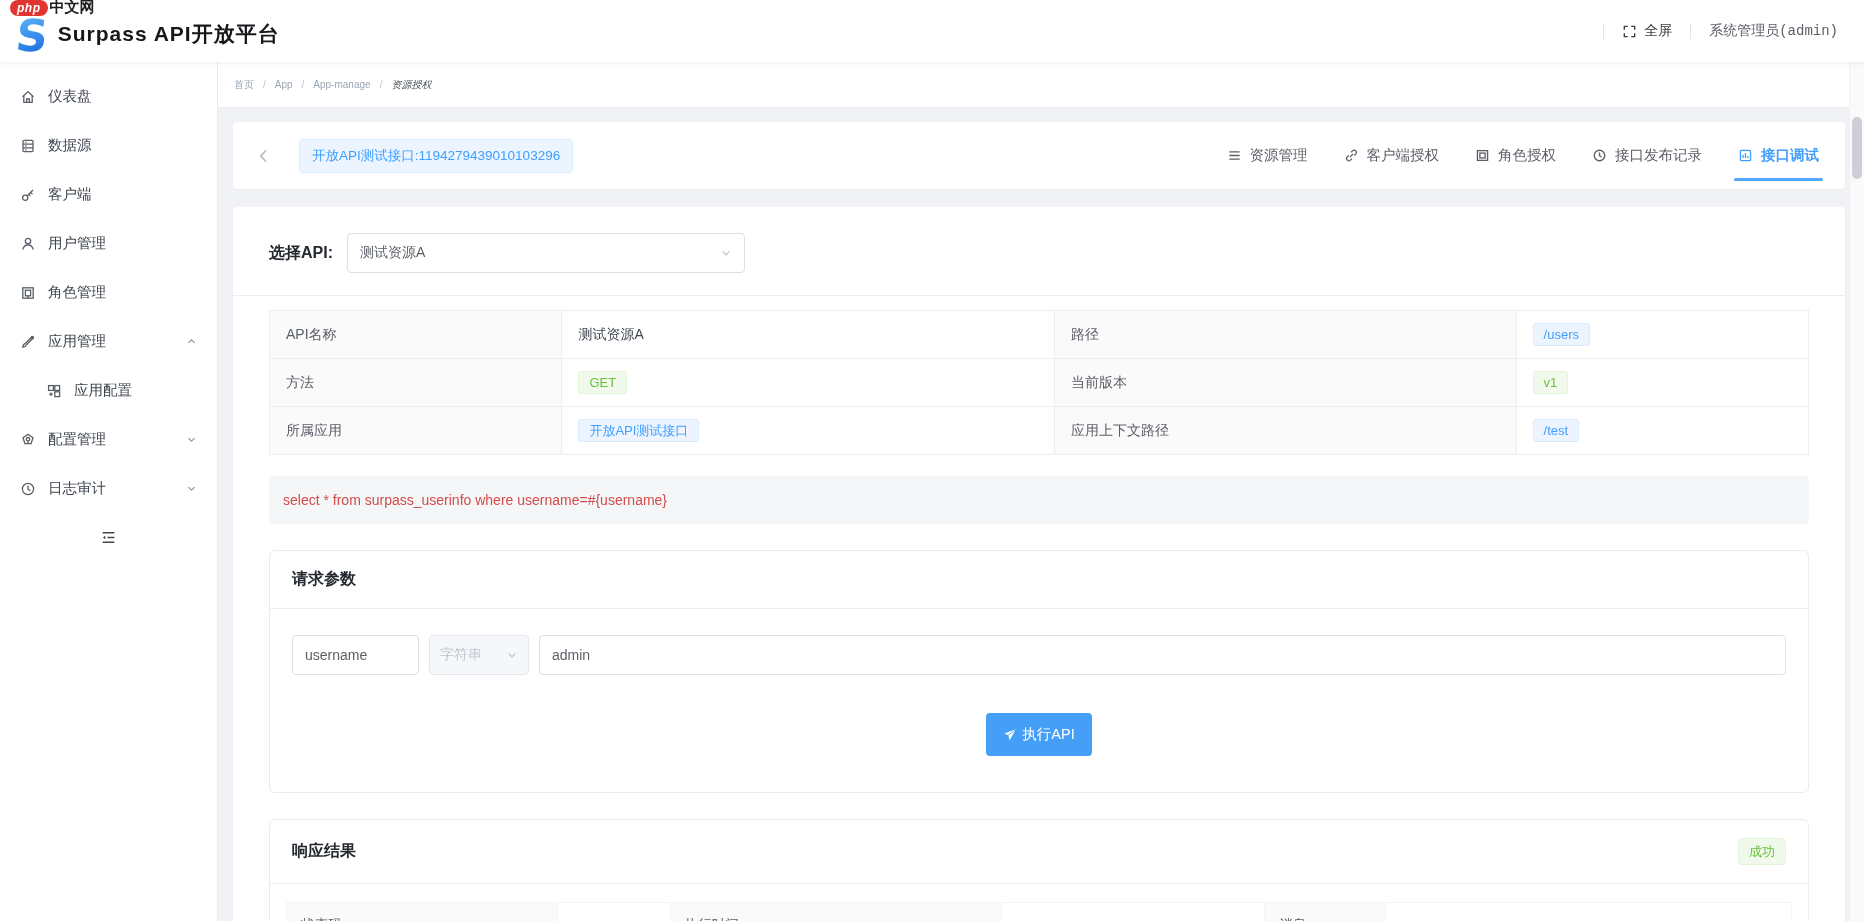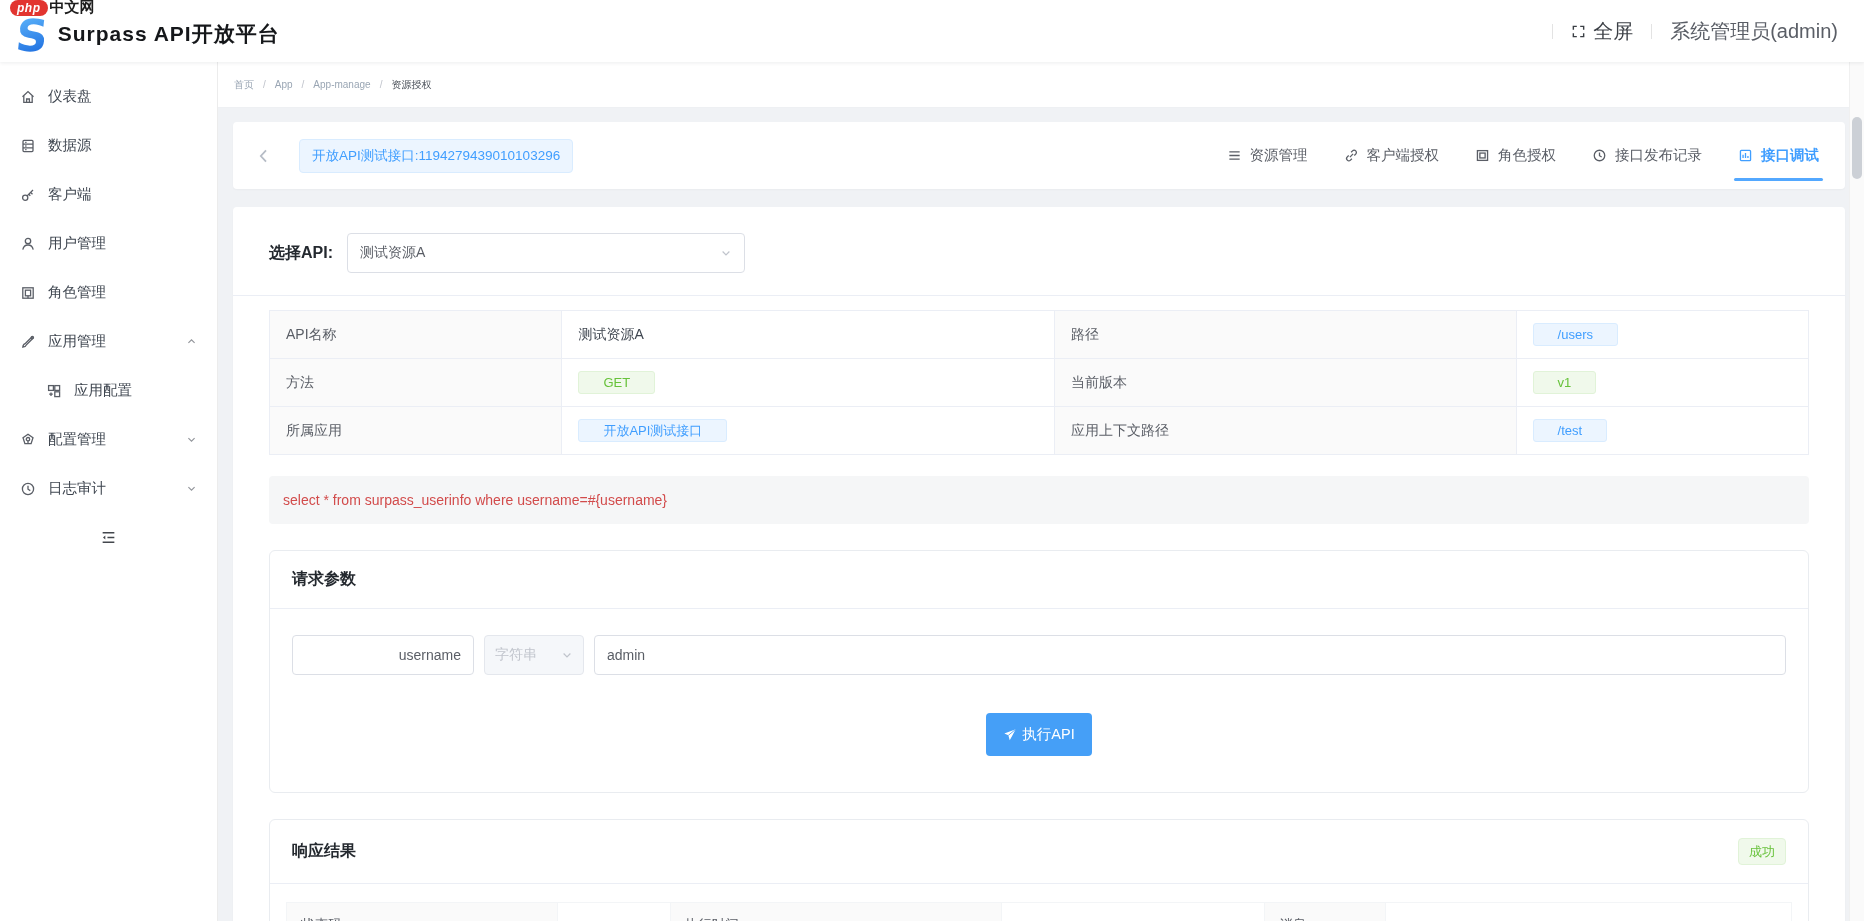--- a/index.html
+++ b/index.html
@@ -18,42 +18,42 @@
   .cn-text { font-weight:800; font-size:15px; color:#1c1c1c;
     text-shadow:-1px 0 #fff,1px 0 #fff,0 -1px #fff,0 1px #fff; }
   .logo-s { font-size:44px; line-height:40px; font-weight:900; font-family:"DejaVu Sans",sans-serif;
     background:linear-gradient(160deg,#57aef8 10%,#1f6fe0 90%);
     -webkit-background-clip:text; background-clip:text; color:transparent;
     transform:skewX(-6deg); padding:0 2px; }
   .app-title { font-size:21px; font-weight:800; color:#15171a; letter-spacing:1px; padding-bottom:8px; }
   .header-right { display:flex; align-items:center; gap:18px; }
   .v-divider { width:1px; height:15px; background:#e3e3e3; }
   .hdr-btn { display:flex; align-items:center; gap:7px; border:none; background:none;
-    font-size:20px; color:#3b3f45; cursor:pointer; font-family:Liberation Sans, sans-serif; }
+    font-size:14px; color:#3b3f45; cursor:pointer; font-family:Liberation Mono, monospace; }
   .hdr-btn svg { color:#3b3f45; }
   .user-name { color:#5a5e66; }
 
   
   .layout { display:flex; height:859px; }
   .sidebar { width:218px; background:#fff; border-right:1px solid #ececec;
     padding-top:10px; flex-shrink:0; display:flex; flex-direction:column; }
   .menu-item { height:49px; display:flex; align-items:center; gap:12px; padding:0 20px;
     font-size:14.5px; color:#3f4650; cursor:pointer; }
   .menu-item .mi-icon { color:#5a5e66; flex-shrink:0; }
   .menu-item .chev { margin-left:auto; color:#909399; }
   .menu-item.sub { padding-left:46px; }
   .collapse-row { height:49px; display:flex; align-items:center; justify-content:center;
     cursor:pointer; color:#43474d; }
 
   .main-col { flex:1; display:flex; flex-direction:column; overflow:hidden; }
   .breadcrumb-bar { height:46px; background:#fff; display:flex; align-items:center;
     padding:0 16px; border-bottom:1px solid #eef0f3; font-size:10px; }
   .bc-link { color:#9aa6b4; cursor:pointer; }
   .bc-sep { margin:0 9px; color:#c0c4cc; }
-  .bc-current { color:#4a5059; }
+  .bc-current { color:#4a5059;font-style:italic; }
 
   .content { flex:1; padding:14px 19px 0 15px; overflow:hidden; }
 
   
   .toolbar-card { background:#fff; border-radius:4px; height:67px; display:flex;
     align-items:center; justify-content:space-between; padding:0 26px 0 22px;
     box-shadow:0 1px 2px rgba(0,0,0,.03); }
   .tb-left { display:flex; align-items:center; }
   .back-btn { color:#b6bcc6; cursor:pointer; display:flex; align-items:center; }
   .app-tag { margin-left:26px; background:#ecf5ff; border:1px solid #d9ecff; color:#409eff;
@@ -80,38 +80,38 @@
     font-size:14px; color:#5a5e66; cursor:pointer; background:#fff; }
   .select-box .chev { color:#c0c4cc; }
 
   table.info-table { margin:14px 36px 0; width:calc(100% - 72px); border-collapse:collapse;
     font-size:14px; }
   .info-table td { border:1px solid #ebeef5; height:48px; padding:0 16px; }
   .info-table td.lbl { background:#fafafa; color:#5a5e66; }
   .info-table td.val { color:#3f4650; }
   .c1 { width:19%; } .c2 { width:32%; } .c3 { width:30%; } .c4 { width:19%; }
 
-  .tag { display:inline-block; padding:4px 24px; border-radius:3px; font-size:13px; line-height:1; }
+  .tag { display:inline-block; padding:4px 10px; border-radius:3px; font-size:13px; line-height:1; }
   .tag-blue { background:#ecf5ff; border:1px solid #d9ecff; color:#409eff; }
   .tag-green { background:#f0f9eb; border:1px solid #e1f3d8; color:#67c23a; }
 
   .sql-block { margin:21px 36px 0; background:#f5f6f7; border-radius:4px; padding:16px 14px;
     font-family:Liberation Sans, sans-serif; font-size:14px;
     color:#d24b4b; white-space:pre; }
 
   .sub-card { margin:26px 36px 0; border:1px solid #e9ecf0; border-radius:6px; background:#fff; }
   .card-header { padding:18px 22px; border-bottom:1px solid #ebeef5; display:flex;
     align-items:center; justify-content:space-between; }
   .card-title { font-size:16px; font-weight:700; color:#24292f; }
   .card-body { padding:26px 22px 36px; }
 
   .param-row { display:flex; gap:10px; }
   .txt-input { height:40px; border:1px solid #dcdfe6; border-radius:4px; padding:0 12px;
     font-size:14px; color:#5a5e66; font-family:inherit; outline:none; background:#fff; }
-  .in-name { width:182px;text-align:right; }
+  .in-name { width:127px; }
   .in-value { flex:1; }
   .type-select { width:100px; height:40px; background:#f5f7fa; border:1px solid #e4e7ed;
     border-radius:4px; display:flex; align-items:center; justify-content:space-between;
     padding:0 10px; font-size:14px; color:#c0c4cc; cursor:not-allowed; }
   .type-select .chev { color:#c0c4cc; }
 
   .btn-row { margin-top:38px; display:flex; justify-content:center; }
   .exec-btn { background:#459ff7; border:none; border-radius:4px; color:#fff; height:43px;
     padding:0 17px; font-size:14.5px; display:inline-flex; align-items:center; gap:5px;
     cursor:pointer; font-family:inherit; }

